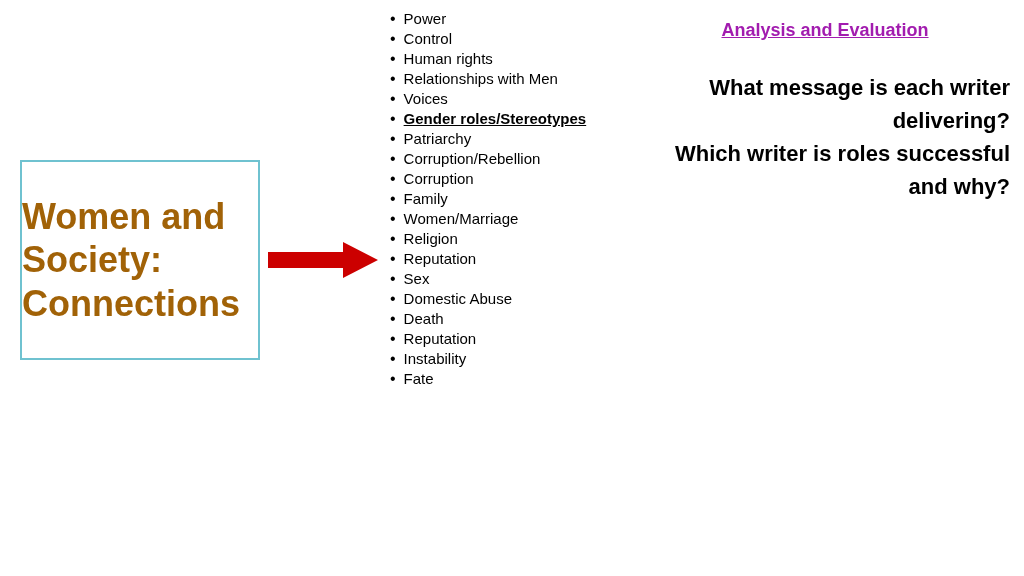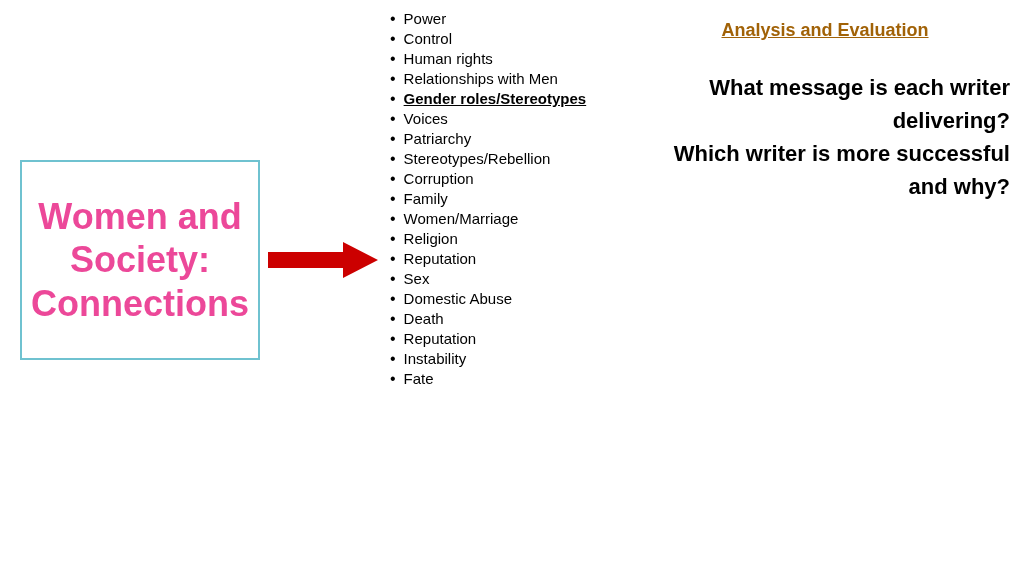--- a/index.html
+++ b/index.html
@@ -25,23 +25,23 @@
       width: 240px;
       height: 200px;
       border: 2px solid #6fc2d0;
       display: flex;
       align-items: center;
       justify-content: center;
     }
     .left-box-title {
       font-size: 36px;
       font-weight: bold;
-      text-align: center;
+      text-align: left;
       line-height: 1.2;
-      color: #ec4899;
+      color: #a16207;
     }
 
     
     .arrow-container {
       position: absolute;
       left: 268px;
       top: 240px;
       display: flex;
       align-items: center;
     }
@@ -92,21 +92,21 @@
       left: 640px;
       top: 20px;
       width: 370px;
     }
     .analysis-title {
       font-size: 18px;
       font-weight: bold;
       text-decoration: underline;
       text-align: center;
       margin-bottom: 30px;
-      color: #a16207;
+      color: #a21caf;
     }
     .analysis-questions {
       font-size: 22px;
       font-weight: bold;
       text-align: right;
       line-height: 1.5;
       color: #000;
     }
   </style>
 </head>
@@ -123,39 +123,39 @@
     </svg>
   </div>
 </div>
 
 <div class="bullet-list-section">
   <ul class="bullet-list" id="bullet-list-container">
   <li>Power</li>
       <li>Control</li>
       <li>Human rights</li>
       <li>Relationships with Men</li>
+      <li>Voices</li>
       <li>
         <span class="bold-underline">Gender roles/Stereotypes</span>
       </li>
-      <li>Voices</li>
       <li>Patriarchy</li>
-      <li>Stereotypes/Rebellion</li>
+      <li>Corruption/Rebellion</li>
       <li>Corruption</li>
       <li>Family</li>
       <li>Women/Marriage</li>
       <li>Religion</li>
       <li>Reputation</li>
       <li>Sex</li>
       <li>Domestic Abuse</li>
       <li>Death</li>
       <li>Reputation</li>
       <li>Instability</li>
       <li>Fate</li>
     </ul>
 </div>
 
 <div class="right-section">
   <div class="analysis-title">Analysis and Evaluation</div>
   <div class="analysis-questions">
     <span>What message is each writer delivering?</span><br>
-    <span>Which writer is more successful and why?</span>
+    <span>Which writer is roles successful and why?</span>
   </div>
 </div>
 
 </body></html>

